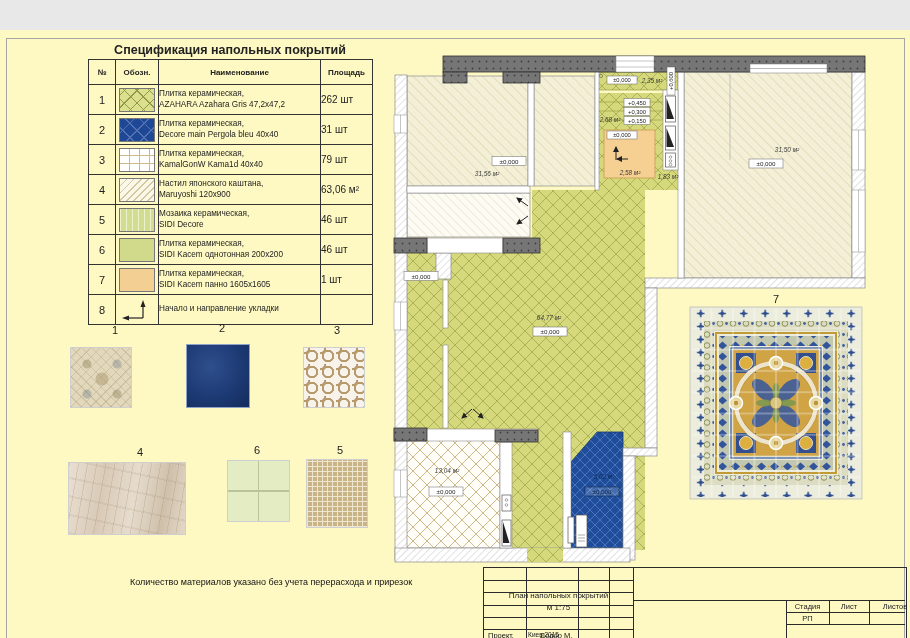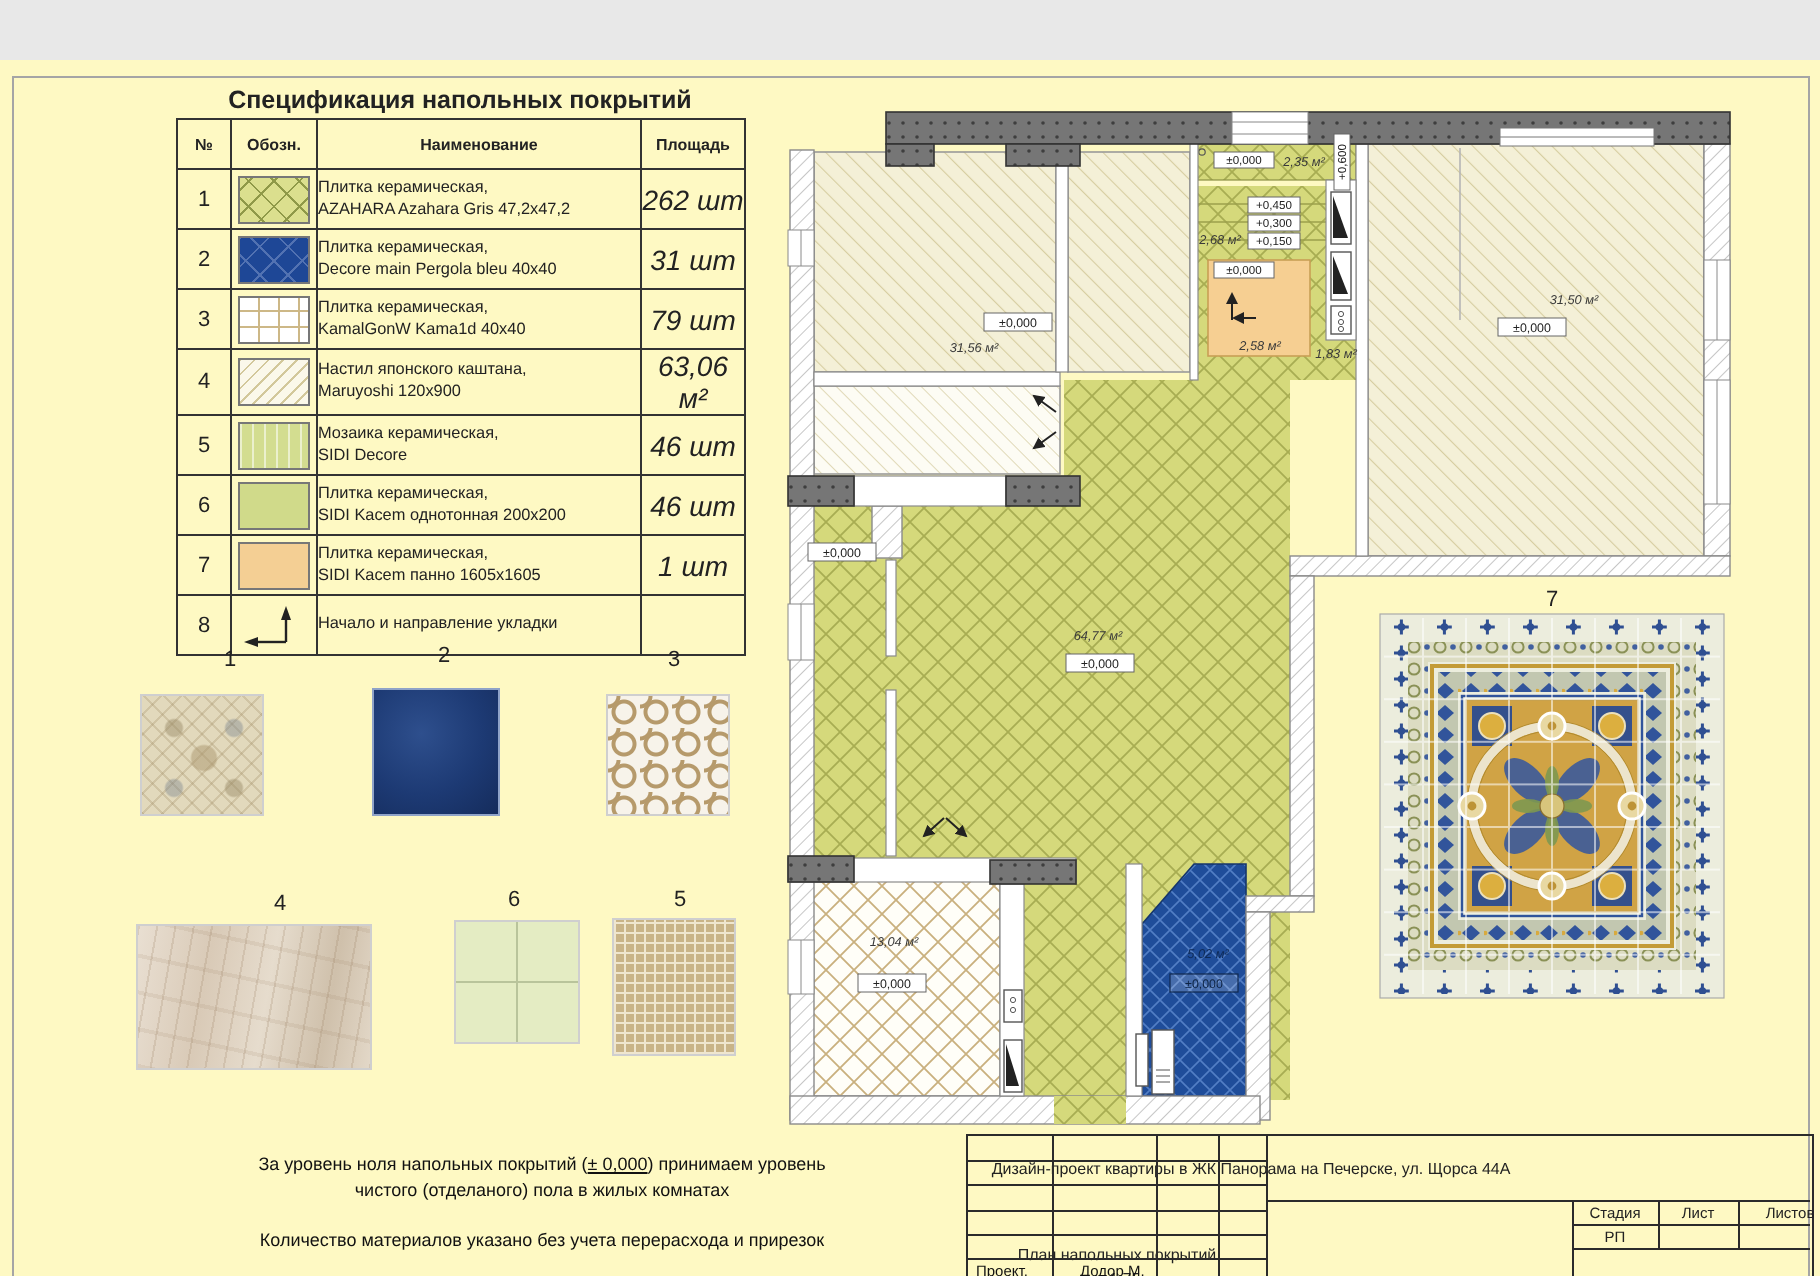--- a/index.html
+++ b/index.html
@@ -10,21 +10,21 @@
 
   
   #specwrap{left:88px;top:13px;width:284px;}
   #spec-title{font-size:12.5px;font-weight:bold;text-align:center;margin-bottom:2px;}
   table.spec{border-collapse:collapse;width:284px;table-layout:fixed;}
   table.spec th,table.spec td{border:1px solid #333;padding:0;vertical-align:middle;}
   table.spec th{font-size:8px;font-weight:bold;height:24px;text-align:center;}
   table.spec td{height:29px;}
   td.cnum{font-size:11px;text-align:center;}
   td.cname{font-size:8.2px;text-align:left;padding-left:8px;line-height:1.3;}
-  td.cqty{font-size:14px;text-align:center;font-style:italic;}
+  td.cqty{font-size:10px;}
   .swatch{width:36px;height:24px;margin:0 auto;border:1px solid #777;box-sizing:border-box;}
   .pat-green-lattice{background:
      repeating-linear-gradient(45deg,transparent 0 8px,#8f9948 8px 9px),
      repeating-linear-gradient(-45deg,transparent 0 8px,#8f9948 8px 9px),#dbdf8e;}
   .pat-navy-lattice{background:
      repeating-linear-gradient(45deg,transparent 0 9px,#5272b2 9px 10px),
      repeating-linear-gradient(-45deg,transparent 0 9px,#5272b2 9px 10px),#1e4796;}
   .pat-white-grid{background:
      repeating-linear-gradient(0deg,transparent 0 7px,#cdb887 7px 8px),
      repeating-linear-gradient(90deg,transparent 0 9px,#cdb887 9px 10px),#fff;}
@@ -502,41 +502,38 @@
     <circle cx="86" cy="56" r="2.2"></circle>
           <circle cx="86" cy="136" r="2.2"></circle>
     <circle cx="46" cy="96" r="2.2"></circle>
           <circle cx="126" cy="96" r="2.2"></circle>
   </g>
   <rect x="2" y="2" width="168" height="188" fill="url(#tg)" opacity="0.55"></rect>
 </g>
 </svg>
 
 <div class="abs" id="notes">
-  <p><span>За уровень ноля напольных покрытий (</span><span class="u">± 0,000</span><span>) принимаем уровень</span><br>
-  <span>чистого (отделаного) пола в жилых комнатах</span></p>
   <p>Количество материалов указано без учета перерасхода и прирезок</p>
 </div>
 
 <div class="abs" id="tblock">
   <div class="vl" style="left:42px;top:0;height:85px"></div>
   <div class="vl" style="left:94px;top:0;height:85px"></div>
   <div class="vl" style="left:125px;top:0;height:85px"></div>
   <div class="vl" style="left:149px;top:0;height:85px"></div>
   <div class="hl" style="left:0;top:12px;width:149px"></div>
   <div class="hl" style="left:0;top:24px;width:149px"></div>
   <div class="hl" style="left:0;top:37px;width:149px"></div>
   <div class="hl" style="left:0;top:49px;width:149px"></div>
   <div class="hl" style="left:0;top:61px;width:149px"></div>
   <div class="hl" style="left:0;top:73px;width:149px"></div>
   <div class="tb-text" style="left:4px;top:63px">Проект.</div>
   <div class="tb-text" style="left:56px;top:63px">Додор М.</div>
 
   <div class="hl" style="left:149px;top:32px;width:272px"></div>
-  <div id="tb-project">Дизайн-проект квартиры в ЖК Панорама на Печерске, ул. Щорса 44А</div>
 
   <div class="vl" style="left:302px;top:32px;height:53px"></div>
   <div id="tb-sheetname">
     <div class="l1">План напольных покрытий</div>
     <div class="l2">м 1:75</div>
   </div>
 
   <div class="hl" style="left:302px;top:44px;width:119px"></div>
   <div class="hl" style="left:302px;top:56px;width:119px"></div>
   <div class="vl" style="left:345px;top:32px;height:24px"></div>

